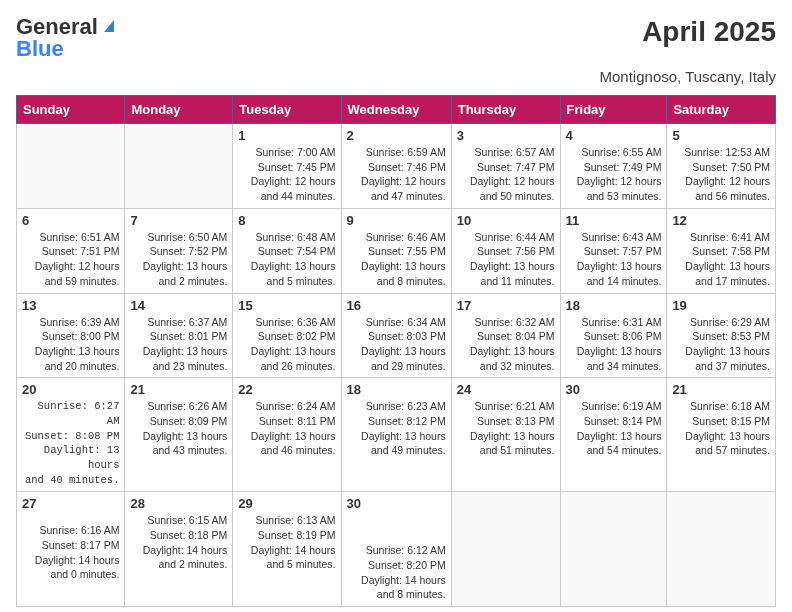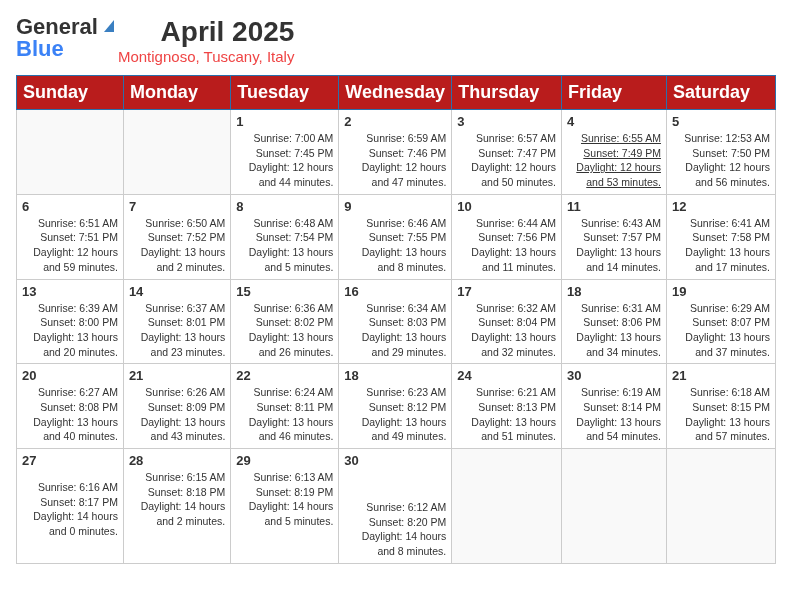--- a/index.html
+++ b/index.html
@@ -5,20 +5,21 @@
     * { box-sizing: border-box; margin: 0; padding: 0; }
     body {
       font-family: Arial, sans-serif;
       background: #fff;
       width: 792px;
       min-height: 612px;
       padding: 16px;
     }
     .header {
       display: flex;
+      justify-content: space-between;
       align-items: flex-start;
       margin-bottom: 10px;
     }
     .logo {
       display: flex;
       flex-direction: column;
       align-items: flex-start;
     }
     .logo-general {
       font-size: 22px;
@@ -39,33 +40,34 @@
     .title-block {
       text-align: right;
     }
     .title-month {
       font-size: 28px;
       font-weight: bold;
       color: #333;
     }
     .title-location {
       font-size: 15px;
-      color: #ef4444;
+      color: #404040;
+      margin-top: 20px;
     }
     .calendar {
       width: 100%;
       border-collapse: collapse;
       font-size: 11px;
     }
     .calendar th {
-      background-color: #b91c1c;
+      background-color: #be185d;
       color: #fff;
       text-align: left;
       padding: 6px 6px;
-      font-size: 18px;
+      font-size: 13px;
       border: 1px solid #2a6fab;
     }
     .calendar td {
       border: 1px solid #ccc;
       vertical-align: top;
       padding: 4px 5px;
       width: 113px;
       height: 80px;
       background: #fff;
     }
@@ -139,21 +141,21 @@
         </td>
         <td>
           <span class="day-num">3</span>
           <div class="day-info" style="white-space: pre-line;">Sunrise: 6:57 AM
 Sunset: 7:47 PM
 Daylight: 12 hours
 and 50 minutes.</div>
         </td>
         <td>
           <span class="day-num">4</span>
-          <div class="day-info" style="white-space: pre-line; text-decoration: underline;">Sunrise: 6:55 AM
+          <div class="day-info" style="white-space: pre-line;">Sunrise: 6:55 AM
 Sunset: 7:49 PM
 Daylight: 12 hours
 and 53 minutes.</div>
         </td>
         <td>
           <span class="day-num">5</span>
           <div class="day-info" style="white-space: pre-line;">Sunrise: 12:53 AM
 Sunset: 7:50 PM
 Daylight: 12 hours
 and 56 minutes.</div>
@@ -249,29 +251,29 @@
         <td>
           <span class="day-num">18</span>
           <div class="day-info" style="white-space: pre-line;">Sunrise: 6:31 AM
 Sunset: 8:06 PM
 Daylight: 13 hours
 and 34 minutes.</div>
         </td>
         <td>
           <span class="day-num">19</span>
           <div class="day-info" style="white-space: pre-line;">Sunrise: 6:29 AM
-Sunset: 8:07 PM
+Sunset: 8:53 PM
 Daylight: 13 hours
 and 37 minutes.</div>
         </td>
       </tr>
       <tr>
         <td>
           <span class="day-num">20</span>
-          <div class="day-info" style="white-space: pre-line;">Sunrise: 6:27 AM
+          <div class="day-info" style="white-space: pre-line; font-family: Liberation Mono, monospace;">Sunrise: 6:27 AM
 Sunset: 8:08 PM
 Daylight: 13 hours
 and 40 minutes.</div>
         </td>
         <td>
           <span class="day-num">21</span>
           <div class="day-info" style="white-space: pre-line;">Sunrise: 6:26 AM
 Sunset: 8:09 PM
 Daylight: 13 hours
 and 43 minutes.</div>

